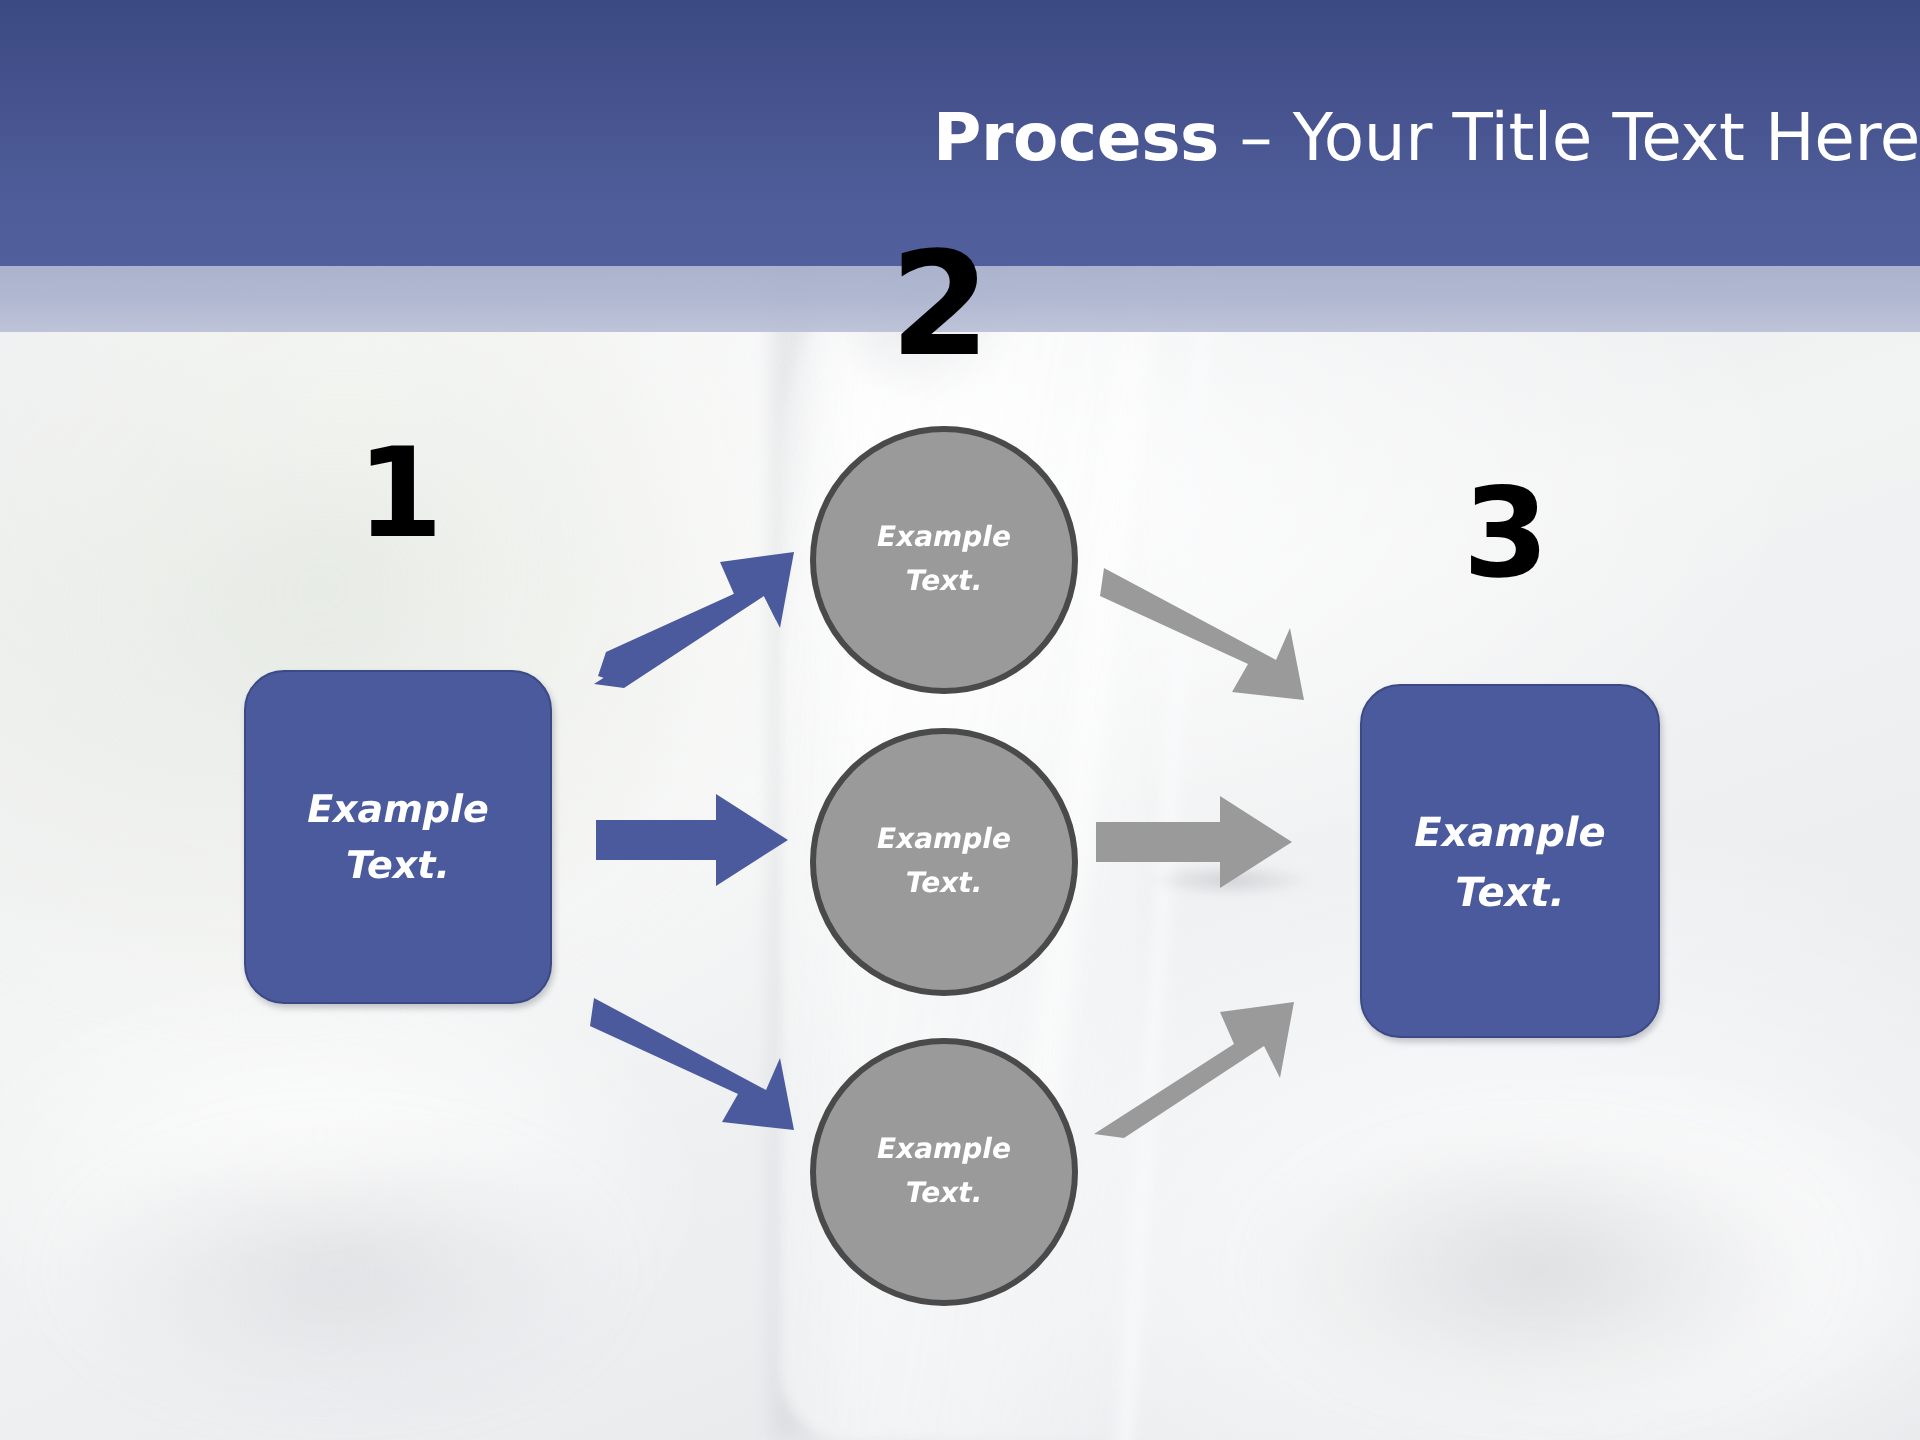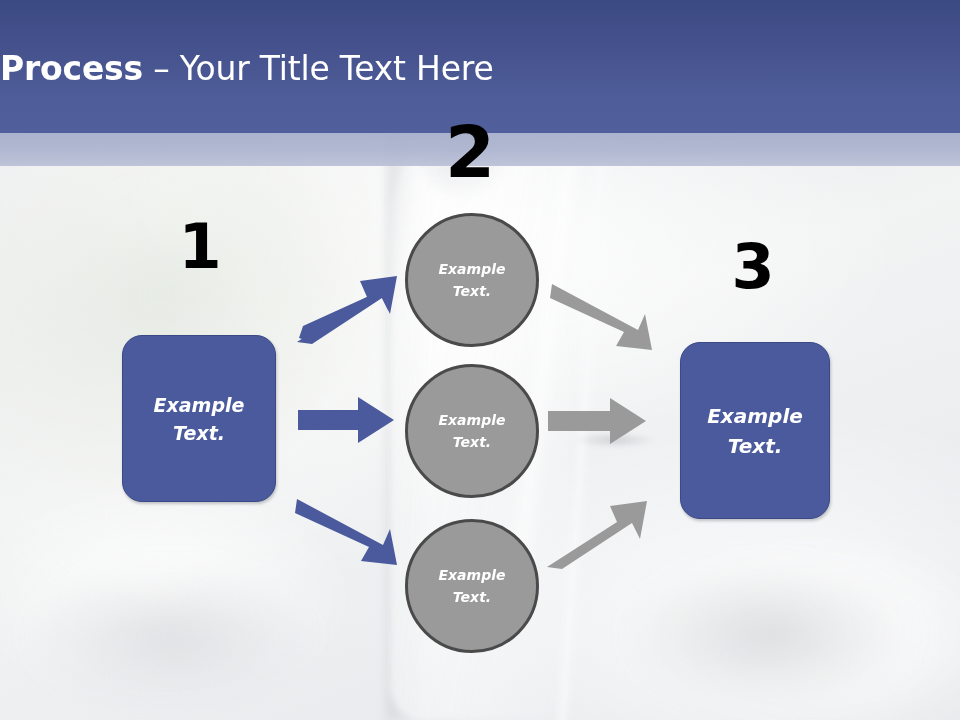--- a/index.html
+++ b/index.html
@@ -141,21 +141,21 @@
     position: absolute;
     left: 0; top: 133px;
     width: 960px; height: 33px;
     background: linear-gradient(180deg, #a5adca 0%, #acb4cf 55%, #b9c0d6 100%);
     opacity: 0.92;
   }
   .slide-title {
     position: absolute;
     left: 0; top: 48px;
     width: 960px;
-    text-align: left;
+    text-align: right;
     color: #ffffff;
     font-family: "DejaVu Sans", sans-serif;
     font-size: 33px;
     line-height: 42px;
     letter-spacing: -0.2px;
     white-space: nowrap;
   }
   .slide-title .t-strong { font-weight: bold; }
   .slide-title .t-light  { font-weight: normal; }
 

